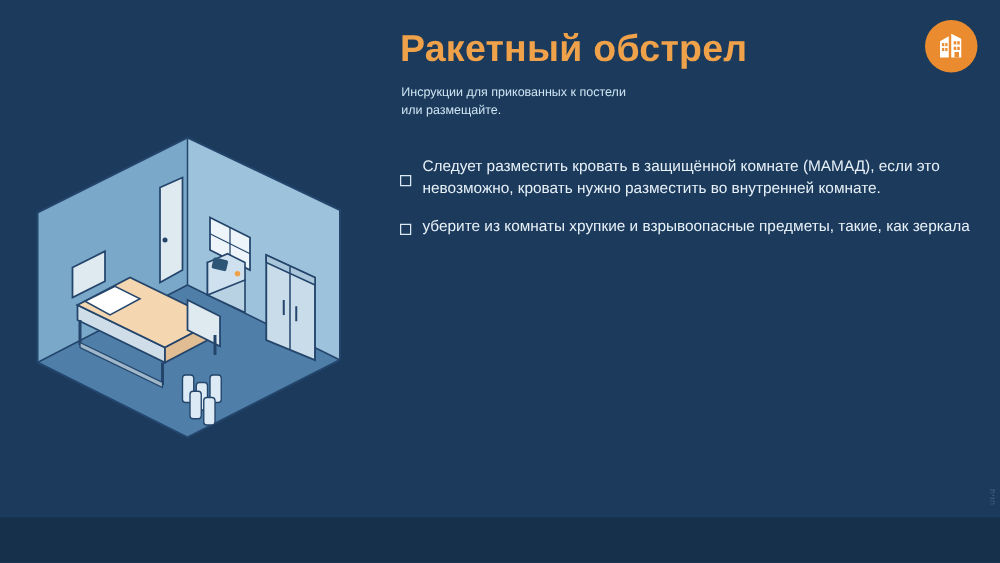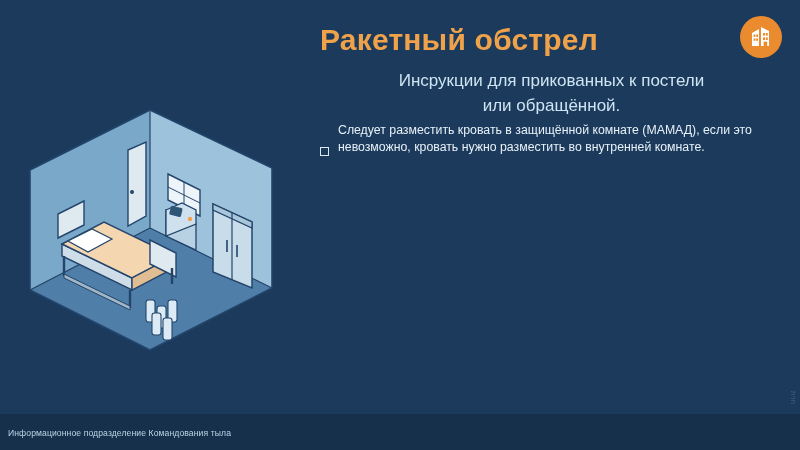--- a/index.html
+++ b/index.html
@@ -22,26 +22,26 @@
   .content {
     position: absolute; left: 318px; top: 0; width: 482px; height: 425px;
     padding: 24px 18px 0 0;
   }
   .title {
     font-size: 30px; font-weight: bold; color: #f0a24a;
     letter-spacing: 0.2px; line-height: 1.05;
     margin-bottom: 12px; padding-left: 2px;
   }
   .subtitle {
-    font-size: 17px; color: #cfe4f2; line-height: 1.48;
-    margin-bottom: 4px; padding-left: 3px; text-align: center;
+    font-size: 10px; color: #cfe4f2; line-height: 1.48;
+    margin-bottom: 28px; padding-left: 3px;
   }
   .bullets { padding-left: 2px; }
   .bullet {
-    display: flex; align-items: flex-end;
+    display: flex; align-items: center;
     margin-bottom: 14px;
   }
   .box {
     flex: 0 0 auto;
     width: 9px; height: 9px;
     border: 1.4px solid #dce9f3;
     margin-top: 4px; margin-right: 9px;
   }
   .btext {
     font-size: 12.3px; color: #e8f1f8; line-height: 1.38;
@@ -152,28 +152,31 @@
       <rect x="17.8" y="13.4" width="2" height="2.6" fill="#e98b2e"></rect>
       <rect x="15.6" y="17.6" width="3.6" height="4.4" fill="#e98b2e"></rect>
     </svg>
   </div>
 
   <div class="content">
     <div class="title">Ракетный обстрел</div>
 
     <div class="subtitle">
       <div>Инсрукции для прикованных к постели</div>
-      <div>или обращённой.</div>
+      <div>или размещайте.</div>
     </div>
 
     <div class="bullets">
       <div class="bullet">
         <span class="box"></span>
         <span class="btext">Следует разместить кровать в защищённой комнате (МАМАД), если это невозможно, кровать нужно разместить во внутренней комнате.</span>
       </div>
+      <div class="bullet">
+        <span class="box"></span>
+        <span class="btext">уберите из комнаты хрупкие и взрывоопасные предметы, такие, как зеркала</span>
+      </div>
     </div>
   </div>
 
   <div class="footer-bar"></div>
-  <div class="footer-text">Информационное подразделение Командования тыла</div>
   <div class="side-mark">חזית</div>
 
 </div>
 
 </body></html>

